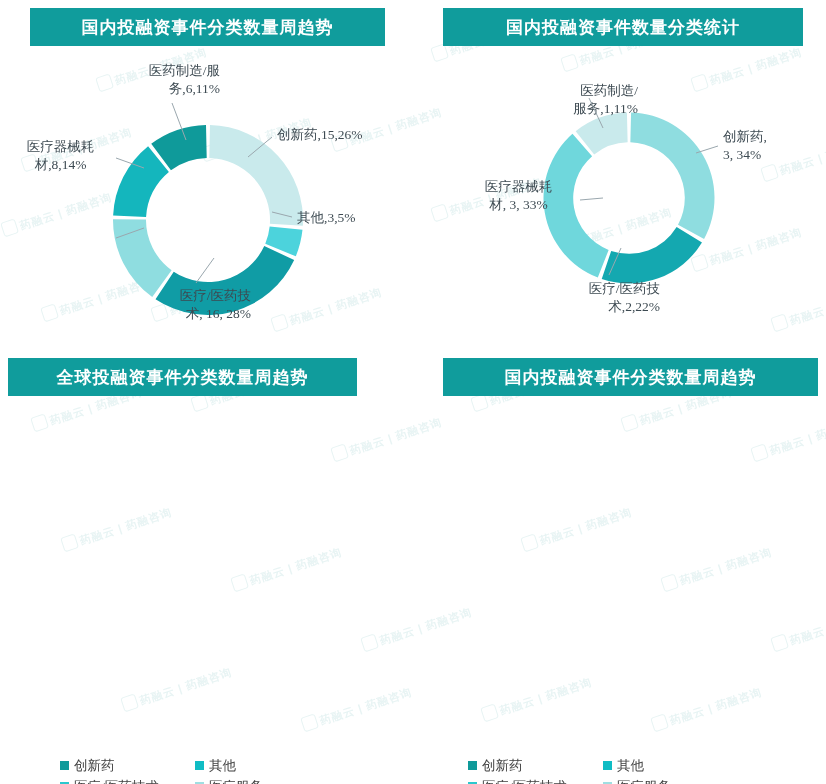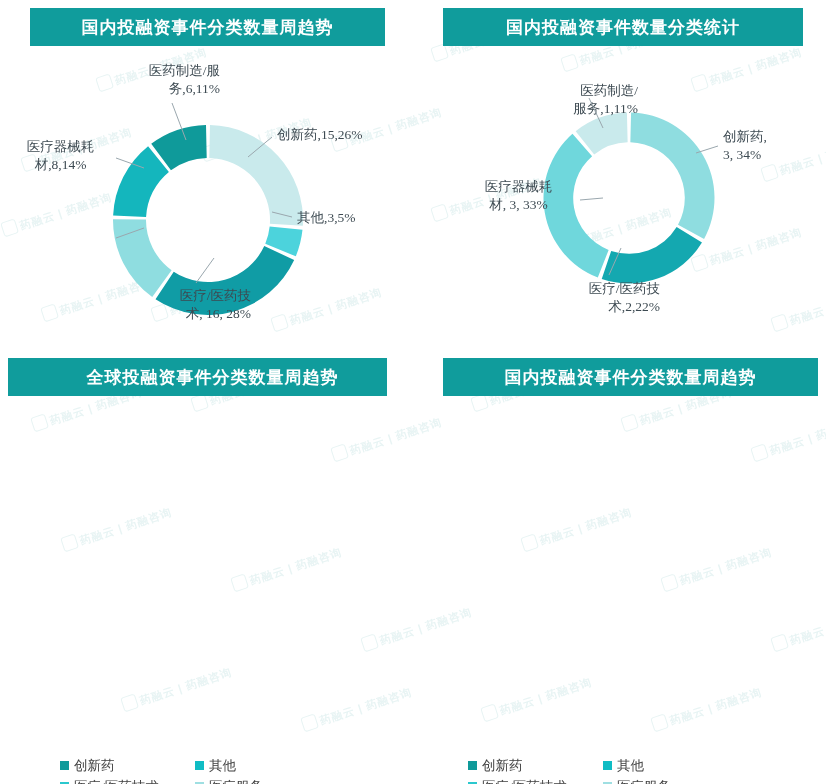--- a/index.html
+++ b/index.html
@@ -23,21 +23,21 @@
   .title-bar{
     position:absolute;
     background:#109c9c;
     color:#ffffff;
     display:flex;align-items:center;justify-content:center;
     font-size:17px;font-weight:bold;letter-spacing:1px;
     font-family:"Liberation Serif","DejaVu Serif",serif;
   }
   .p1 .title-bar{left:30px;top:8px;width:355px;height:38px;}
   .p2 .title-bar{left:30px;top:8px;width:360px;height:38px;}
-  .p3 .title-bar{left:8px;top:8px;width:349px;height:38px;padding-left:30px;}
+  .p3 .title-bar{left:8px;top:8px;width:349px;height:38px;}
   .p4 .title-bar{left:30px;top:8px;width:375px;height:38px;}
 
   
   .donut-wrap{position:absolute;}
   .p1 .donut-wrap{left:108px;top:120px;}
   .p2 .donut-wrap{left:126px;top:108px;}
   .donut-label{
     position:absolute;
     font-size:13.5px;line-height:18px;
     color:#3d4a52;

